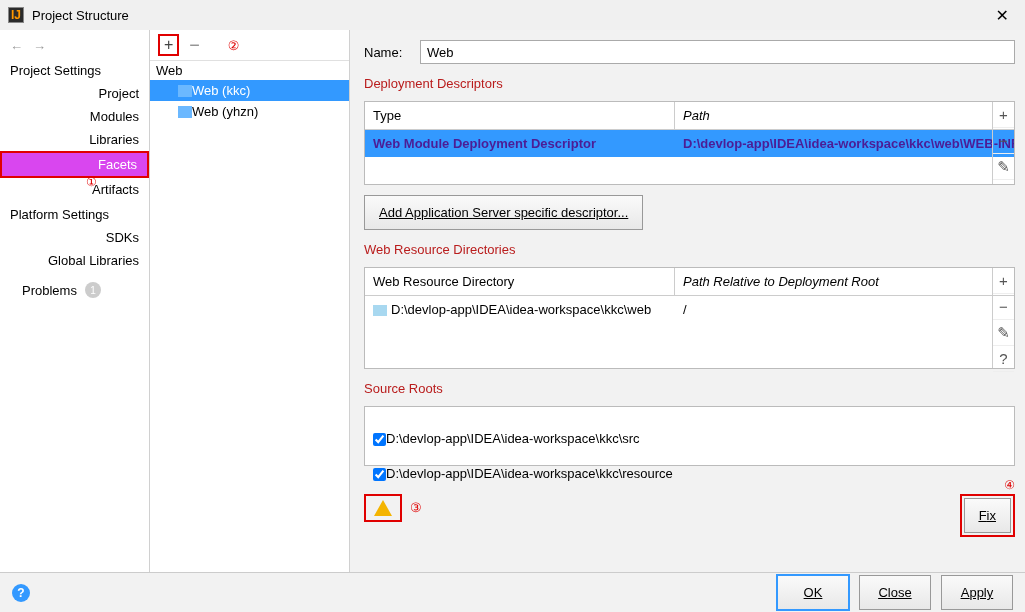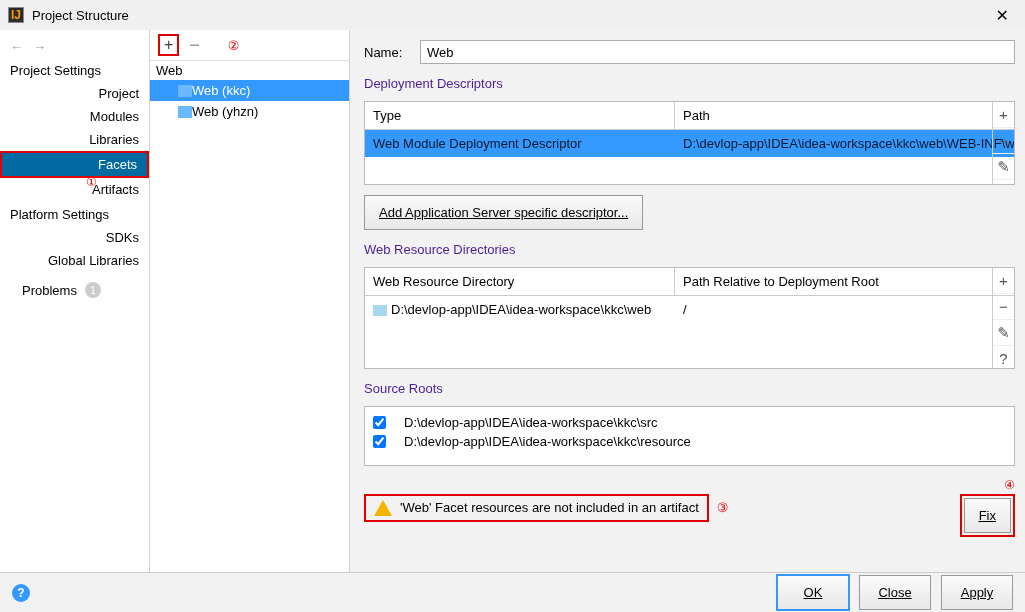--- a/index.html
+++ b/index.html
@@ -5,59 +5,59 @@
 * { box-sizing: border-box; margin: 0; padding: 0; font-family: "Segoe UI", Arial, sans-serif; font-size: 13px; }
 body { background: #f2f2f2; width: 1025px; height: 612px; overflow: hidden; position: relative; }
 .titlebar { height: 30px; display: flex; align-items: center; padding: 0 8px; background: #f0f0f0; }
 .titlebar .app-icon { width: 16px; height: 16px; background: #2b2b2b; border: 1px solid #888; margin-right: 8px; display:flex; align-items:center; justify-content:center; color:#ff9800; font-size:12px; font-weight:bold;}
 .titlebar .close { margin-left: auto; font-size: 16px; padding: 2px 8px; }
 .main { display: flex; height: 542px; }
 .navcol { width: 150px; background: #fff; border-right: 1px solid #d0d0d0; padding-top: 4px; position: relative; }
 .navcol .nav-arrows { display: flex; gap: 10px; padding: 4px 10px; color: #999; }
 .navcol h4 { font-weight: normal; font-size: 13px; padding: 6px 10px 4px 10px; }
 .navcol .nav-item { padding: 4px 10px 4px 22px; cursor: default; text-align: right; }
-.navcol .nav-item.selected { background: #0369a1; color: #fff; }
+.navcol .nav-item.selected { background: #d946ef; color: #fff; }
 .navcol .red-box { border: 2px solid #e00000; }
 .navcol .annot-1 { color: #e00000; position: absolute; left: 86px; top: 145px; font-size:12px;}
 .navcol .problems { display:flex; align-items:center; gap:8px; padding: 10px 10px 4px 22px;}
 .navcol .problems .badge { background:#ccc; color:#fff; border-radius:50%; width:16px; height:16px; display:flex; align-items:center; justify-content:center; font-size:10px;}
 .treecol { width: 200px; background: #fff; border-right: 1px solid #d0d0d0; }
 .treecol .toolbar { display:flex; align-items:center; gap:8px; padding: 4px 8px; height: 30px; position:relative;}
 .treecol .toolbar .plus-box { border: 2px solid #e00000; padding: 0 4px; font-size: 16px; color:#444; line-height:18px;}
 .treecol .toolbar .minus { color:#888; font-size:18px; padding:0 2px;}
 .treecol .toolbar .annot-2 { color:#e00000; margin-left: 18px;}
 .treecol .tree-root { padding: 2px 6px; border-top: 1px solid #e0e0e0;}
 .treecol .tree-child { padding: 3px 6px 3px 28px; display:flex; align-items:center; }
 .treecol .tree-child.selected { background:#3399ff; color:#fff;}
 .treecol .tree-child .ico { width:14px; height:12px; background:#6bb8ff; display:inline-block;}
 .treecol .detection { padding: 4px 6px; border-top: 1px solid #e0e0e0;}
 .content { flex: 1; background: #f2f2f2; padding: 10px 10px 6px 14px; display:flex; flex-direction:column; gap: 10px; overflow:hidden;}
 .row-name { display:flex; align-items:center; gap:10px;}
 .row-name label { width: 46px; text-align:left;}
 .row-name input { flex:1; height: 24px; border: 1px solid #aaa; padding: 2px 6px; background:#fff;}
-.section-title { font-size: 13px; color:#4c1d95; margin-top:2px;}
+.section-title { font-size: 13px; color:#b91c1c; margin-top:2px;}
 .panel { border: 1px solid #bbb; background: #fff; position:relative;}
 .panel .head { display:flex; border-bottom: 1px solid #ccc;}
 .panel .head .col { flex:1; padding: 6px 8px; border-right: 1px solid #ccc;}
-.panel .head .col:last-child { border-right:none;}
+.panel .head .col:last-child { border-right:none;font-style:italic;}
 .panel .body-row { display:flex;}
 .panel .body-row .col { flex:1; padding: 6px 8px; overflow:hidden; white-space:nowrap;}
-.panel .body-row.sel { background:#3399ff; color:#0f172a;}
+.panel .body-row.sel { background:#3399ff; color:#4c1d95;font-weight:bold;}
 .panel .side-actions { position:absolute; right:0; top:0; bottom:0; width:22px; border-left:1px solid #ccc; display:flex; flex-direction:column;}
 .panel .side-actions div { flex:none; height:26px; display:flex; align-items:center; justify-content:center; color:#555; font-size:15px; border-bottom:1px solid #eee;}
 .dd-panel { height: 84px; }
 .dd-panel .head .col:first-child, .dd-panel .body-row .col:first-child { flex: 0 0 310px; }
 .wr-panel { height: 102px;}
 .wr-panel .head .col:first-child, .wr-panel .body-row .col:first-child { flex: 0 0 310px;}
 .wr-panel .body-row .col .folder-ico { display:inline-block; width:14px; height:11px; background:#a8d8f0; margin-right:4px; vertical-align:middle;}
 .btn { border: 1px solid #999; background: linear-gradient(#fafafa,#e8e8e8); padding: 9px 14px; cursor:default;text-decoration:underline;}
 .btn.default { border: 1px solid #3399ff; outline: 1px solid #3399ff;}
 .add-desc-btn { align-self:flex-start; }
 .src-panel { border: 1px solid #bbb; background:#fff; padding: 6px 8px; height: 60px;}
-.src-panel label { display:flex; align-items:center; gap:18px; padding:2px 0;}
+.src-panel label { display:flex; align-items:flex-end; gap:0; padding:2px 0;margin-top:16px;}
 .warning-row { display:flex; align-items:center; gap:8px; margin-top:2px;}
 .warning-box { border: 2px solid #e00000; display:flex; align-items:center; gap:8px; padding: 4px 8px;}
 .warning-box .warn-ico { width:0; height:0; border-left:9px solid transparent; border-right:9px solid transparent; border-bottom:16px solid #f4b400; position:relative;}
 .annot-3 { color:#e00000;}
 .fix-container { margin-left:auto; display:flex; flex-direction:column; align-items:flex-end; gap:2px;}
 .fix-box { border: 2px solid #e00000; padding:2px;}
 .annot-4 { color:#e00000; font-size:12px;}
 .footer { height: 40px; border-top: 1px solid #ccc; background:#f2f2f2; display:flex; align-items:center; padding: 0 12px; gap:10px;}
 .footer .help-ico { width:18px; height:18px; border-radius:50%; background:#3399ff; color:#fff; display:flex; align-items:center; justify-content:center; font-size:12px; font-weight:bold;}
 .footer .spacer { flex:1;}
@@ -164,21 +164,20 @@
         </label>
       <label>
           <input type="checkbox" checked="" style="">
           <span>D:\devlop-app\IDEA\idea-workspace\kkc\resource</span>
         </label>
     </div>
 
     <div class="warning-row">
       <div class="warning-box">
         <span class="warn-ico"></span>
-        <span>'Web' Facet resources are not included in an artifact</span>
       </div>
       <span class="annot-3">③</span>
       <div class="fix-container">
         <span class="annot-4">④</span>
         <span class="fix-box">
           <button class="btn"><u class="mn">F</u>ix</button>
         </span>
       </div>
     </div>
   </div>

